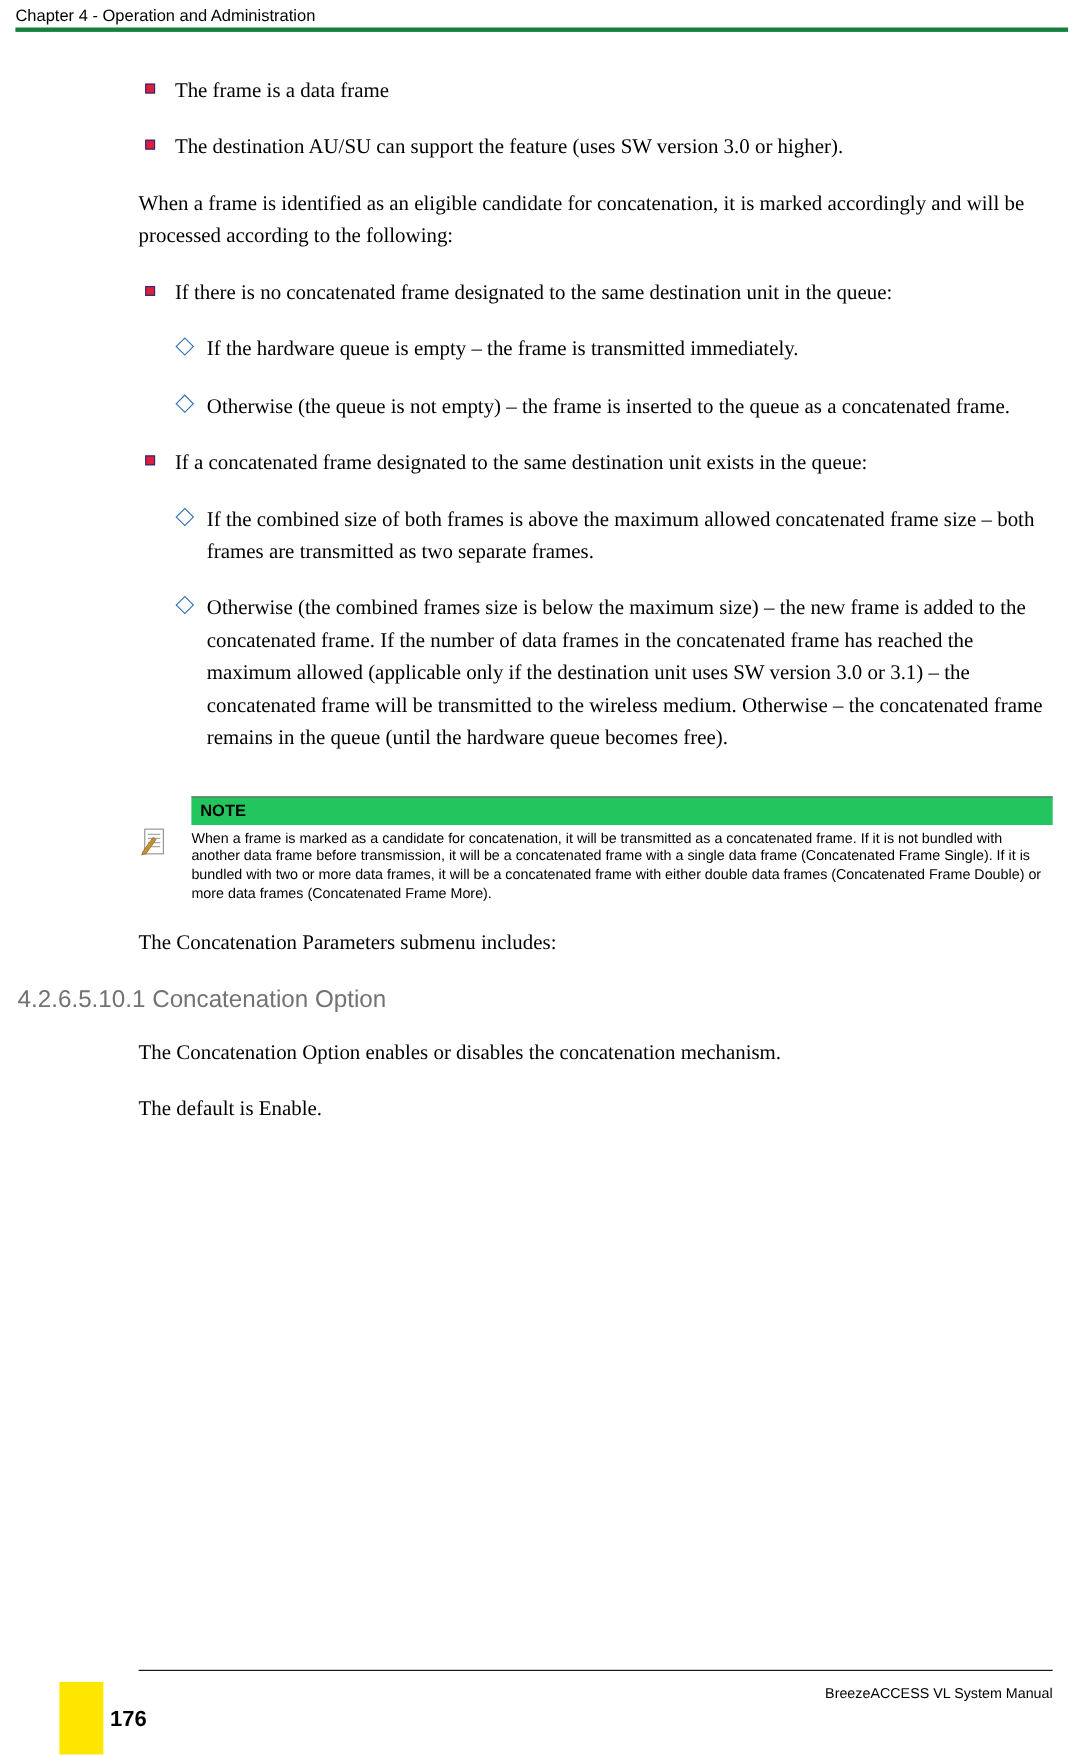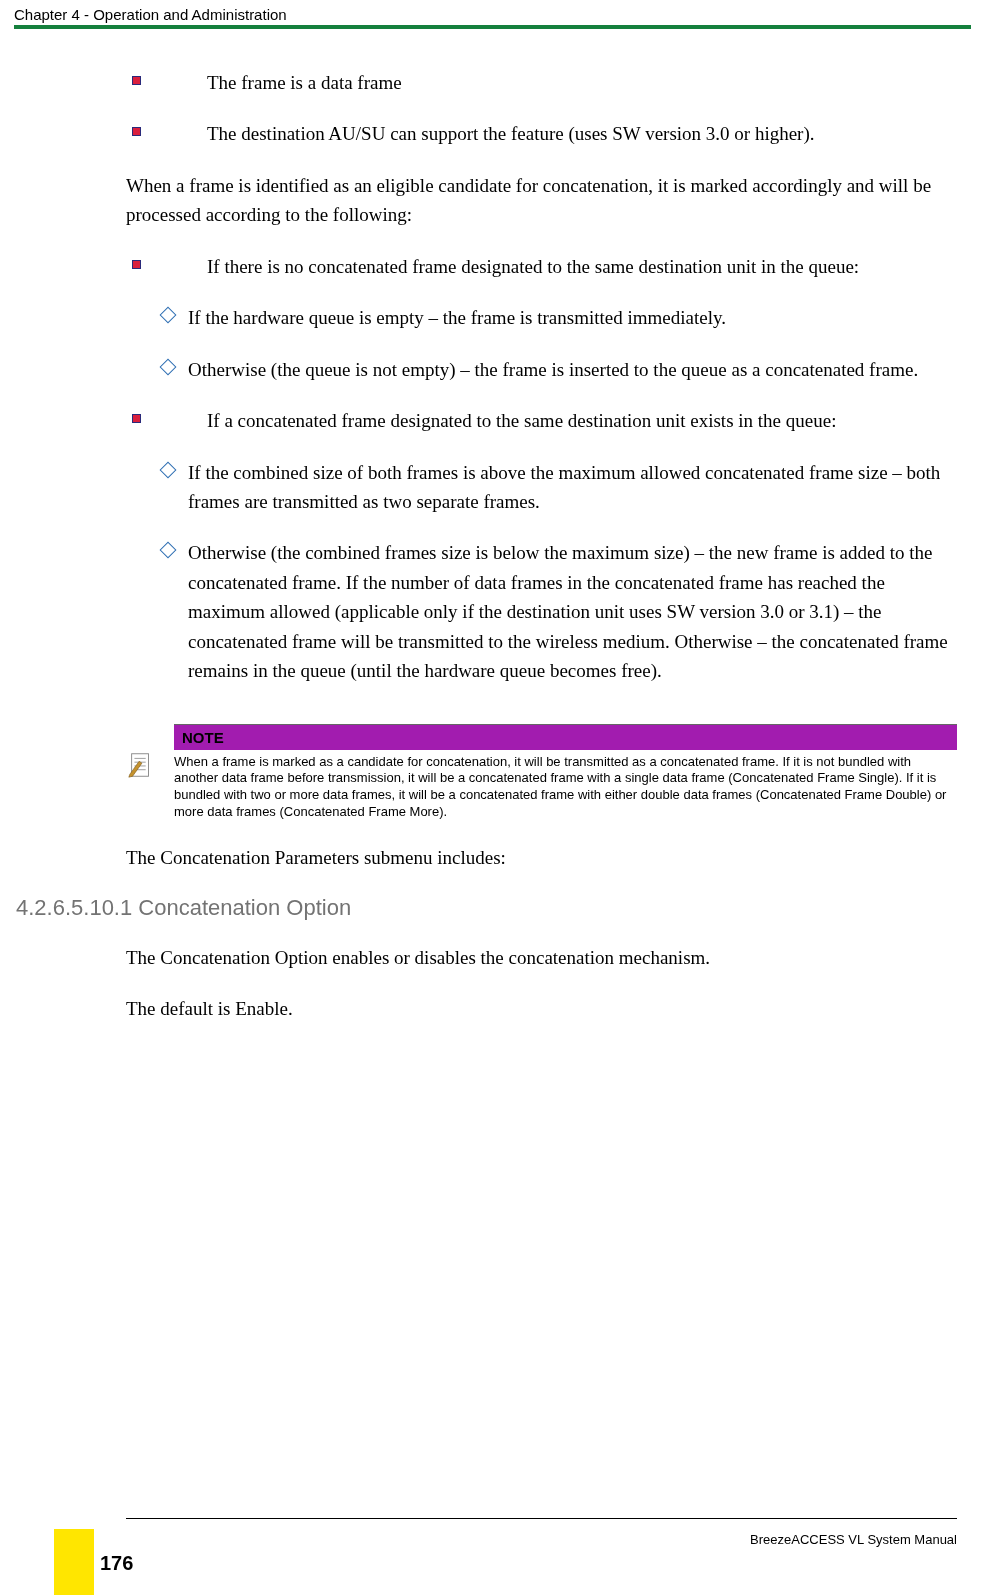--- a/index.html
+++ b/index.html
@@ -33,21 +33,21 @@
     margin: 18px 0 22px 0;
     line-height: 1.55;
   }
   .square-bullet {
     width: 9px; height: 9px;
     background: #da1f3d;
     border: 1px solid #2a2a7a;
     flex: 0 0 9px;
     margin: 8px 18px 0 6px;
   }
-  .bullet-text { flex: 1; margin-left: 48px; }
+  .bullet-text { flex: 1; }
   .para {
     margin: 22px 0 22px 0;
     line-height: 1.55;
   }
   .sub-list { margin-left: 36px; }
   .sub-item {
     display: flex;
     margin: 16px 0 22px 0;
     line-height: 1.55;
   }
@@ -64,21 +64,21 @@
     display: flex;
     margin: 38px 0 18px 0;
   }
   .note-icon {
     width: 48px; flex: 0 0 48px;
     padding-top: 26px;
   }
   .note-icon svg { width: 30px; height: 30px; }
   .note-body { flex: 1; }
   .note-title {
-    background: #a21caf;
+    background: #22c55e;
     color: #000;
     font-family: Arial, Helvetica, sans-serif;
     font-weight: bold;
     font-size: 15px;
     padding: 4px 8px;
     border-top: 1px solid #666;
   }
   .note-text {
     font-family: Arial, Helvetica, sans-serif;
     font-size: 13px;

